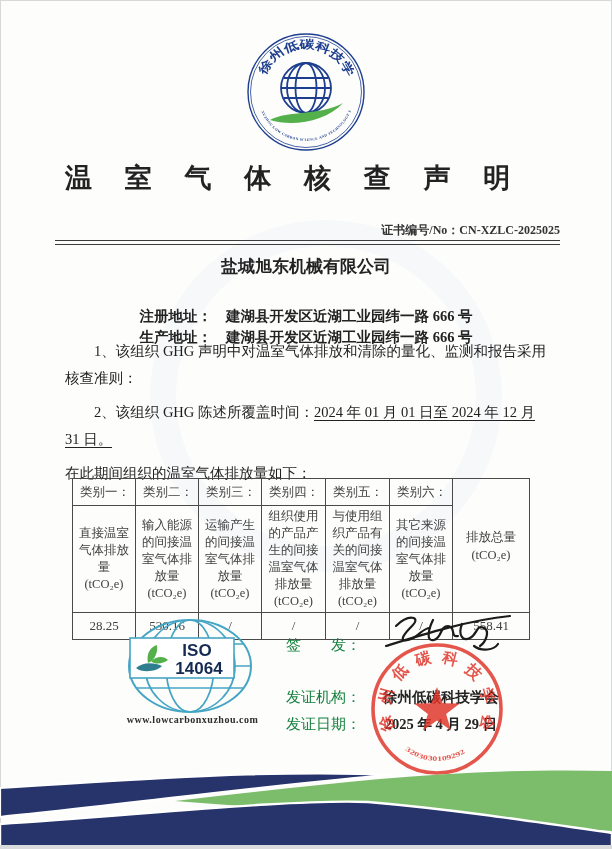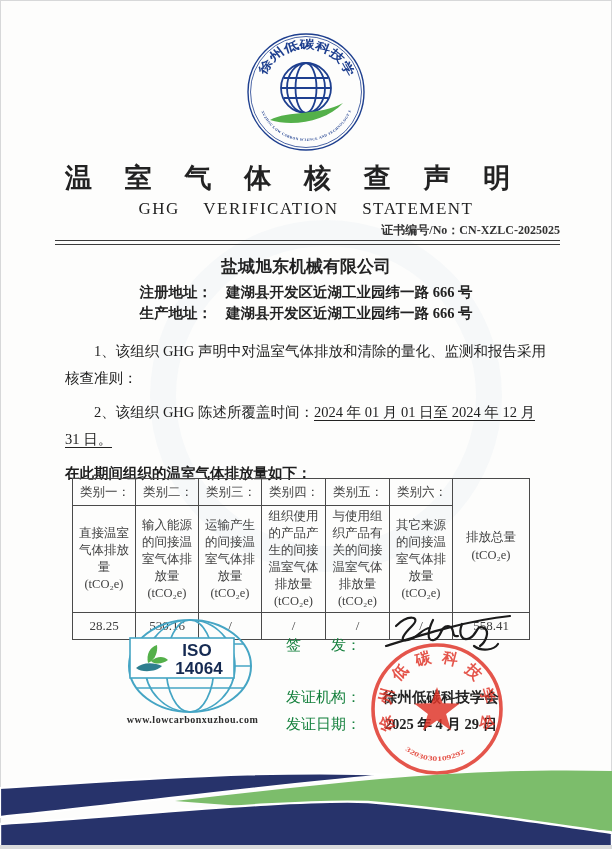--- a/index.html
+++ b/index.html
@@ -13,27 +13,27 @@
   
   #title-cn{left:0;top:160px;width:588px;text-align:center;font-size:27px;font-weight:bold;
             letter-spacing:13px;color:#222;}
   #title-en{left:0;top:199px;width:612px;text-align:center;font-size:17px;color:#222;
             letter-spacing:1.5px;word-spacing:18px;}
   #certno{right:52px;top:222px;font-size:12px;font-weight:bold;color:#333;}
   #dbl-line{left:55px;top:240px;width:505px;height:3px;border-top:1.4px solid #3c3c3c;
             border-bottom:1.4px solid #3c3c3c;}
   
   #company{left:0;top:255px;width:612px;text-align:center;font-size:17px;font-weight:bold;color:#222;}
-  .addr{left:0;width:612px;text-align:center;font-size:14.5px;font-weight:bold;color:#222;}
+  .addr{left:0;width:612px;text-align:center;font-size:14.5px;font-weight:bold;color:#222;margin-top:24px;}
   #addr1{top:283px;} #addr2{top:304px;}
   .addr .lbl{margin-right:14px;}
   
   #body-text{left:57px;top:330px;width:500px;font-size:14.5px;line-height:26.5px;color:#1e1e1e;}
   #body-text p{margin:8px;text-indent:2em;}
-  #body-text p.noindent{text-indent:0;font-weight:bold;}
+  #body-text p.noindent{text-indent:0;font-weight:normal;}
   #para3-period{border-bottom:1px solid #222;}
   
   #ghg-table{left:72px;top:478px;border-collapse:collapse;table-layout:fixed;width:457px;
              font-size:12px;color:#404040;}
   #ghg-table td{border:1.4px solid #4a4a4a;text-align:center;vertical-align:middle;padding:2px 2px;}
   #ghg-table td.cat{text-align:left;padding:3px 0 3px 7px;height:20px;font-size:12.5px;}
   #ghg-table td.desc{height:96px;line-height:17px;font-size:12.5px;}
   #ghg-table td.val{height:22px;font-size:13px;}
   #ghg-table td.total{font-size:12.5px;line-height:18px;}
   
@@ -72,21 +72,20 @@
     <text font-size="11.5" font-weight="bold" fill="#1e3f8f">
       <textPath href="#logo-top-arc" startOffset="2" textLength="120" lengthAdjust="spacingAndGlyphs">徐州低碳科技学会</textPath>
     </text>
     <path id="logo-bottom-arc" d="M16.4,79.8 A49,49 0 0 0 107.6,79.8" fill="none"></path>
     <text font-size="3.6" font-weight="bold" fill="#1e3f8f" letter-spacing=".4">
       <textPath href="#logo-bottom-arc" startOffset="2">XUZHOU LOW CARBON SCIENCE AND TECHNOLOGY SOCIETY</textPath>
     </text>
   </svg>
 
   <div class="abs" id="title-cn">温 室 气 体 核 查 声 明</div>
-  <div class="abs" id="title-en">GHG VERIFICATION STATEMENT</div>
   <div class="abs" id="certno"><span>证书编号/No：</span><span>CN-XZLC-2025025</span></div>
   <div class="abs" id="dbl-line"></div>
 
   <div class="abs" id="company">盐城旭东机械有限公司</div>
   <div class="abs addr" id="addr1">
     <span class="lbl">注册地址：</span><span>建湖县开发区近湖工业园纬一路 666 号</span>
   </div>
   <div class="abs addr" id="addr2">
     <span class="lbl">生产地址：</span><span>建湖县开发区近湖工业园纬一路 666 号</span>
   </div>

